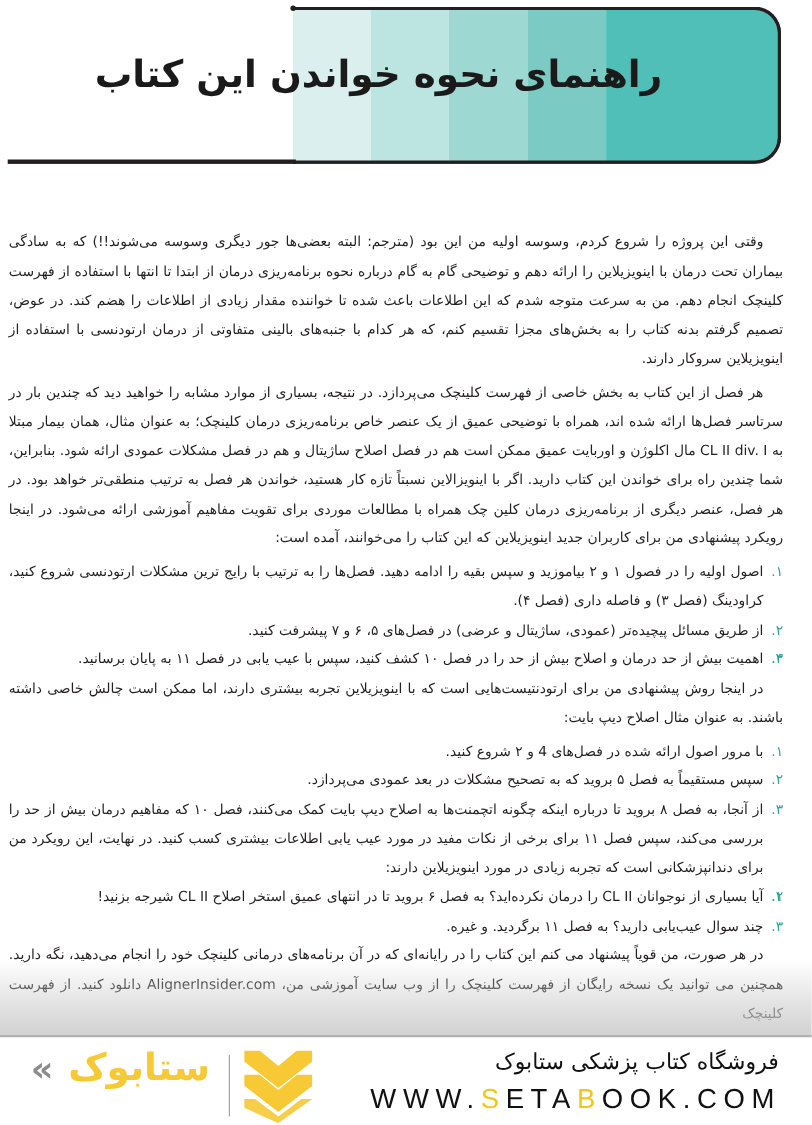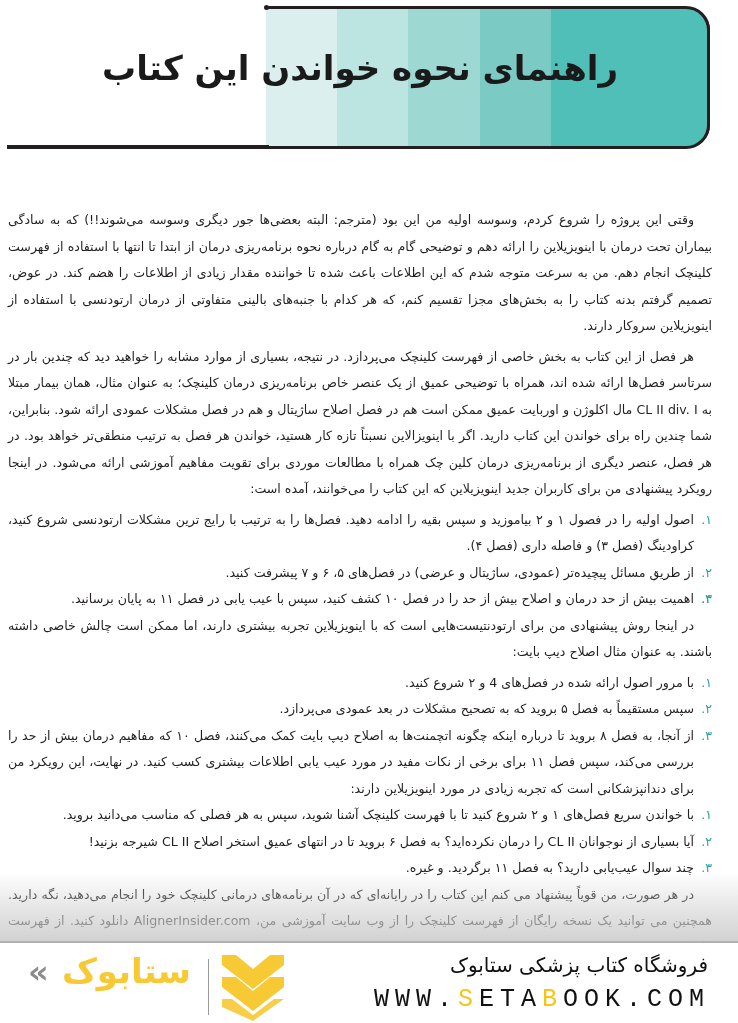--- a/index.html
+++ b/index.html
@@ -1,19 +1,19 @@
 <!DOCTYPE html>
 <html><head>
 <meta charset="utf-8">
 <style>
   html, body { margin: 0; padding: 0; background: #ffffff; }
   body { width: 738px; height: 1023px; position: relative; overflow: hidden; font-family: "DejaVu Sans", sans-serif; color: #231f20; }
 
   
-  .header { position: absolute; left: 0; top: 0; width: 652px; height: 160px; padding-left: 16px; }
+  .header { position: absolute; left: 0; top: 0; width: 652px; height: 160px; }
   .hdr-dot { position: absolute; left: 264px; top: 5px; width: 5px; height: 5px; border-radius: 50%; background: #231f20; }
   .hdr-box { position: absolute; left: 266px; top: 8px; width: 441px; height: 139px; border-right: 3px solid #231f20; border-top-right-radius: 22px; border-bottom-right-radius: 22px; overflow: hidden; display: flex; }
   .hdr-box::before { content:""; position:absolute; right:-3px; top:-2px; width: 30px; height: 3px; }
   .stripe { height: 100%; }
   .hdr-frame { position: absolute; left: 266px; top: 6px; width: 444px; height: 143px; border-top: 3px solid #231f20; border-right: 3px solid #231f20; border-bottom: 3px solid #231f20; border-top-right-radius: 24px; border-bottom-right-radius: 24px; box-sizing: border-box; pointer-events: none; }
   .hdr-bottom-line { position: absolute; left: 7px; top: 145px; width: 262px; height: 4px; background: #231f20; }
   .hdr-title { position: absolute; right: 50px; top: 48px; font-family: "DejaVu Sans", sans-serif; font-weight: bold; font-size: 34px; color: #1a1a1a; direction: rtl; white-space: nowrap; letter-spacing: 0; }
 
   
   .content { position: absolute; left: 8px; top: 190px; width: 704px; direction: rtl; text-align: justify; font-family: "DejaVu Sans", sans-serif; font-size: 12.6px; line-height: 26.5px; margin-top: 17px; }
@@ -22,21 +22,21 @@
   .list li { margin: 0; padding-right: 18px; position: relative; text-indent: 0; }
   .list li .num { position: absolute; right: 0; top: 0; color: #2aa39a; }
 
   
   .fade { position: absolute; left: 0; top: 872px; width: 738px; height: 72px; background: linear-gradient(to bottom, rgba(200,200,200,0.0) 0%, rgba(205,205,205,0.55) 55%, rgba(200,200,200,0.85) 100%); }
   .fade-edge { position: absolute; left: 0; top: 941px; width: 738px; height: 2px; background: #9a9a9a; opacity: 0.6; }
 
   
   .footer { position: absolute; left: 0; top: 943px; width: 738px; height: 80px; background: #ffffff; }
   .ft-title { position: absolute; right: 30px; top: 10px; font-size: 20px; color: #111; direction: rtl; font-family: "DejaVu Sans", sans-serif; }
-  .ft-url { position: absolute; right: 28px; top: 42px; font-size: 25px; letter-spacing: 6px; color: #111; font-family: Liberation Mono, monospace; margin-left: 40px; }
+  .ft-url { position: absolute; right: 28px; top: 42px; font-size: 25px; letter-spacing: 6px; color: #111; font-family: Liberation Sans, sans-serif; margin-left: 40px; }
   .ft-url .hl { color: #f5c518; }
 
   .logo { position: absolute; left: 28px; top: 8px; width: 240px; height: 70px; }
   .logo-word { position: absolute; left: 34px; top: 0px; font-size: 34px; font-weight: bold; color: #f7c935; font-family: "DejaVu Sans", sans-serif; direction: rtl; letter-spacing: -2px; }
   .logo-arrows { position: absolute; left: 0px; top: 2px; font-size: 32px; color: #8c8c8c; font-weight: bold; }
   .logo-sub { position: absolute; left: 8px; top: 46px; font-size: 13px; color: #8a8a8a; direction: rtl; font-family: "DejaVu Sans", sans-serif; margin-top: 43px; }
   .logo-sep { position: absolute; left: 180px; top: 8px; width: 1px; height: 56px; background: #9a9a9a; }
   .logo-mark { position: absolute; left: 194px; top: 4px; width: 62px; height: 66px; }
 </style>
 </head>
@@ -69,21 +69,21 @@
 
   <p class="para">در اینجا روش پیشنهادی من برای ارتودنتیست‌هایی است که با اینویزیلاین تجربه بیشتری دارند، اما ممکن است چالش خاصی داشته باشند. به عنوان مثال اصلاح دیپ بایت:</p>
 
   <ul class="list">
     <li><span class="num">۱.</span><span>با مرور اصول ارائه شده در فصل‌های 4 و ۲ شروع کنید.</span></li>
     <li><span class="num">۲.</span><span>سپس مستقیماً به فصل ۵ بروید که به تصحیح مشکلات در بعد عمودی می‌پردازد.</span></li>
     <li><span class="num">۳.</span><span>از آنجا، به فصل ۸ بروید تا درباره اینکه چگونه اتچمنت‌ها به اصلاح دیپ بایت کمک می‌کنند، فصل ۱۰ که مفاهیم درمان بیش از حد را بررسی می‌کند، سپس فصل ۱۱ برای برخی از نکات مفید در مورد عیب یابی اطلاعات بیشتری کسب کنید. در نهایت، این رویکرد من برای دندانپزشکانی است که تجربه زیادی در مورد اینویزیلاین دارند:</span></li>
   </ul>
 
   <ul class="list">
-    <li><span class="num">۱.</span><span>با خواندن سریع فصل‌های ۱ و ۲ شروع کنید تا با فهرست کلینچک آشنا شوید، سپس به هر فصلی که مناسب می‌دانید بروید.</span></li>
+    <li><span class="num">۱.</span></li>
     <li><span class="num">۲.</span><span>آیا بسیاری از نوجوانان CL II را درمان نکرده‌اید؟ به فصل ۶ بروید تا در انتهای عمیق استخر اصلاح CL II شیرجه بزنید!</span></li>
     <li><span class="num">۳.</span><span>چند سوال عیب‌یابی دارید؟ به فصل ۱۱ برگردید. و غیره.</span></li>
   </ul>
 
   <p class="para"><span>در هر صورت، من قویاً پیشنهاد می کنم این کتاب را در رایانه‌ای که در آن برنامه‌های درمانی کلینچک خود را انجام می‌دهید، نگه دارید.</span> <span>همچنین می توانید یک نسخه رایگان از فهرست کلینچک را از وب سایت آموزشی من، AlignerInsider.com دانلود کنید. از فهرست کلینچک</span></p>
 </div>
 
 <div class="fade"></div>
 <div class="fade-edge"></div>
 

